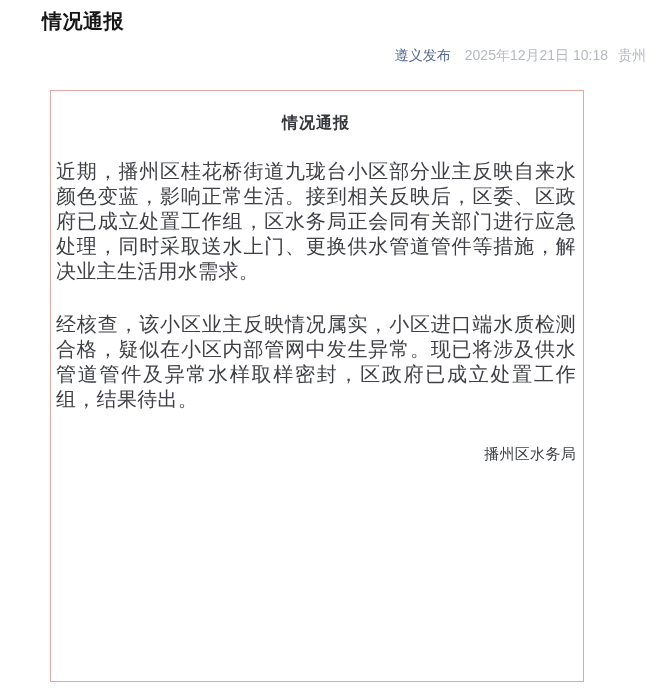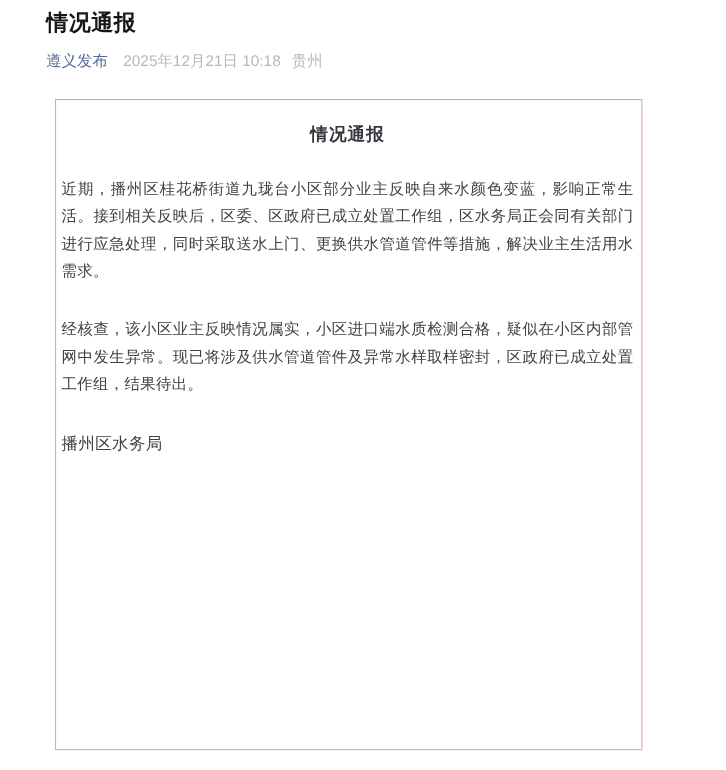--- a/index.html
+++ b/index.html
@@ -20,20 +20,21 @@
     line-height: 24px;
     font-weight: bold;
     color: #161616;
     letter-spacing: 0.5px;
   }
   .byline {
     margin: 13px 4px 0 42px;
     font-size: 14px;
     line-height: 18px;
     white-space: nowrap;
+    text-align: right;
   }
   .byline .account {
     color: #576b95;
     margin-right: 14px;
     cursor: pointer;
   }
   .byline .meta {
     color: #b4b9c1;
     margin-right: 10px;
   }
@@ -50,29 +51,30 @@
     text-align: center;
     font-weight: bold;
     font-size: 16px;
     line-height: 22px;
     color: #33363b;
     margin: 0 0 25px 0;
     letter-spacing: 1px;
   }
   .notice-box p {
     margin: 0 0 28px 0;
-    font-size: 14px;
+    font-size: 20px;
     line-height: 25px;
     color: #3e4045;
     text-align: justify;
     text-justify: inter-ideograph;
     letter-spacing: 0.3px;
   }
   .signature {
     margin-top: 21px;
+    text-align: right;
     font-size: 15px;
     line-height: 27px;
     color: #3e4045;
     letter-spacing: 0.3px;
   }
 </style>
 </head>
 <body>
 
 <div>

